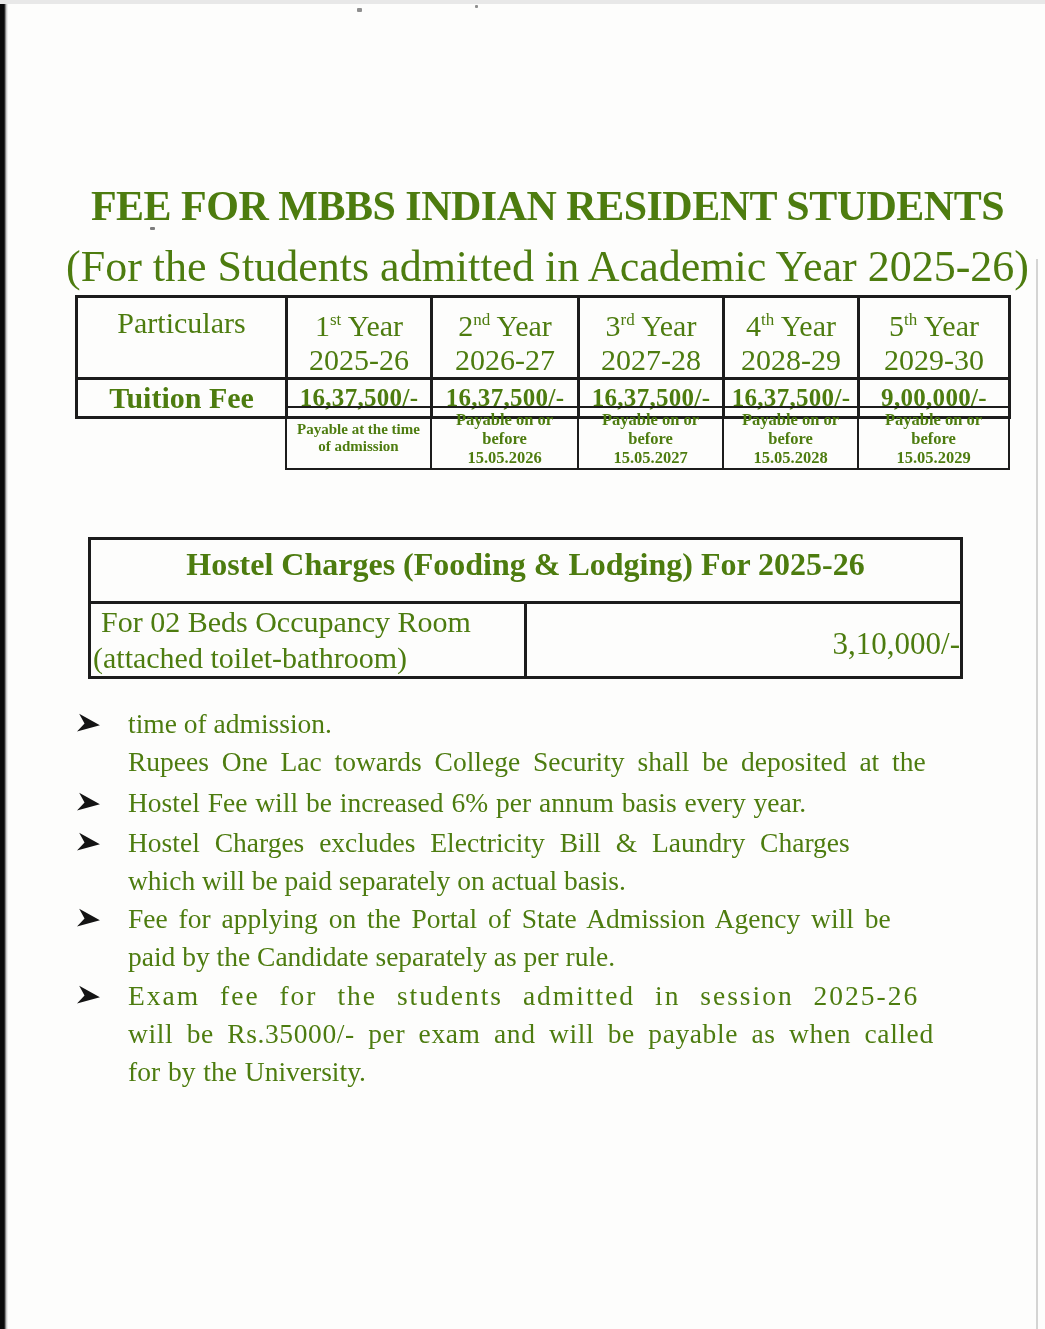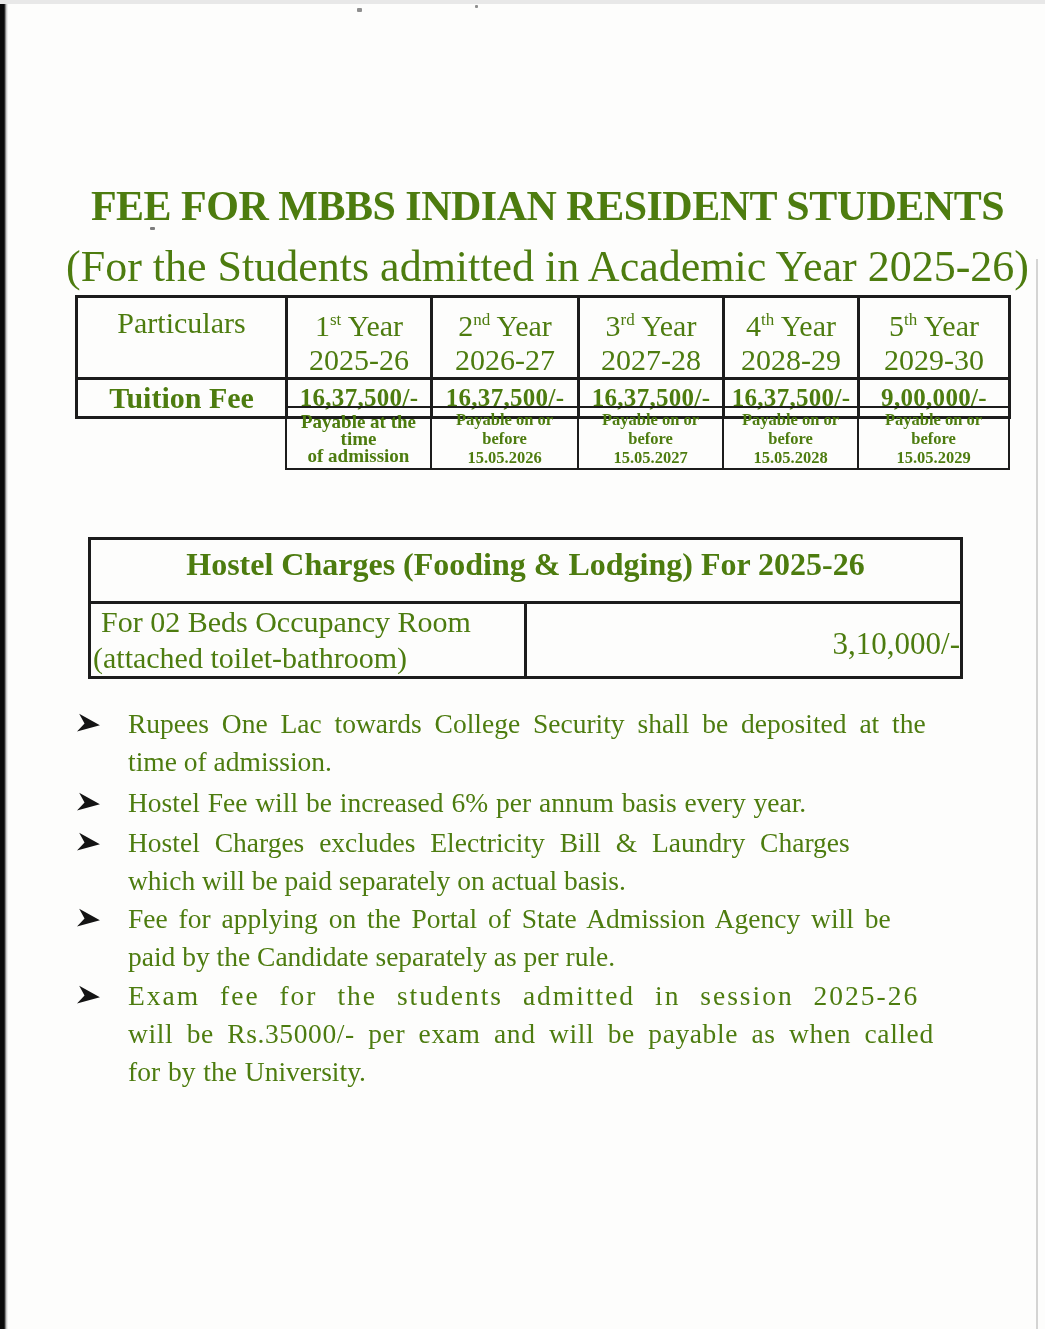--- a/index.html
+++ b/index.html
@@ -51,21 +51,21 @@
   
   .payable-table {
     position: absolute; left: 285px; top: 402px; width: 723px;
     border-collapse: collapse; table-layout: fixed;
   }
   .payable-table td {
     border: 2px solid #1c1c1c; text-align: center; vertical-align: middle;
     font-weight: bold; font-size: 16.5px; line-height: 19px; height: 62px;
     white-space: pre-line; padding: 1px;
   }
-  .payable-table td.first { font-size: 19px; line-height: 17px; }
+  .payable-table td.first { font-size: 15px; line-height: 17px; }
 
   
   .hostel-table {
     position: absolute; left: 88px; top: 533px; width: 875px;
     border-collapse: collapse; table-layout: fixed;
   }
   .hostel-table td { border: 3px solid #1c1c1c; padding: 0; }
   .hostel-head {
     height: 64px; text-align: center; vertical-align: top;
     font-size: 32px; font-weight: bold; padding-top: 6px !important;
@@ -198,22 +198,22 @@
 
   <div class="notes">
 
     <div class="note note-b1">
       <span class="arrow-wrap">
         <svg width="26" height="24" viewBox="0 0 26 24">
             <path d="M2 3 L24 12 L2 21 L8.5 12 Z" fill="#141414" transform="rotate(7 13 12)"></path>
           </svg>
       </span>
       <span class="note-text">
+        <span class="bl">time of admission.</span>
         <span class="bl ws6">Rupees One Lac towards College Security shall be deposited at the</span>
-        <span class="bl">time of admission.</span>
       </span>
     </div>
 
     <div class="note note-b2">
       <span class="arrow-wrap">
         <svg width="26" height="24" viewBox="0 0 26 24">
             <path d="M2 3 L24 12 L2 21 L8.5 12 Z" fill="#141414" transform="rotate(7 13 12)"></path>
           </svg>
       </span>
       <span class="note-text">

